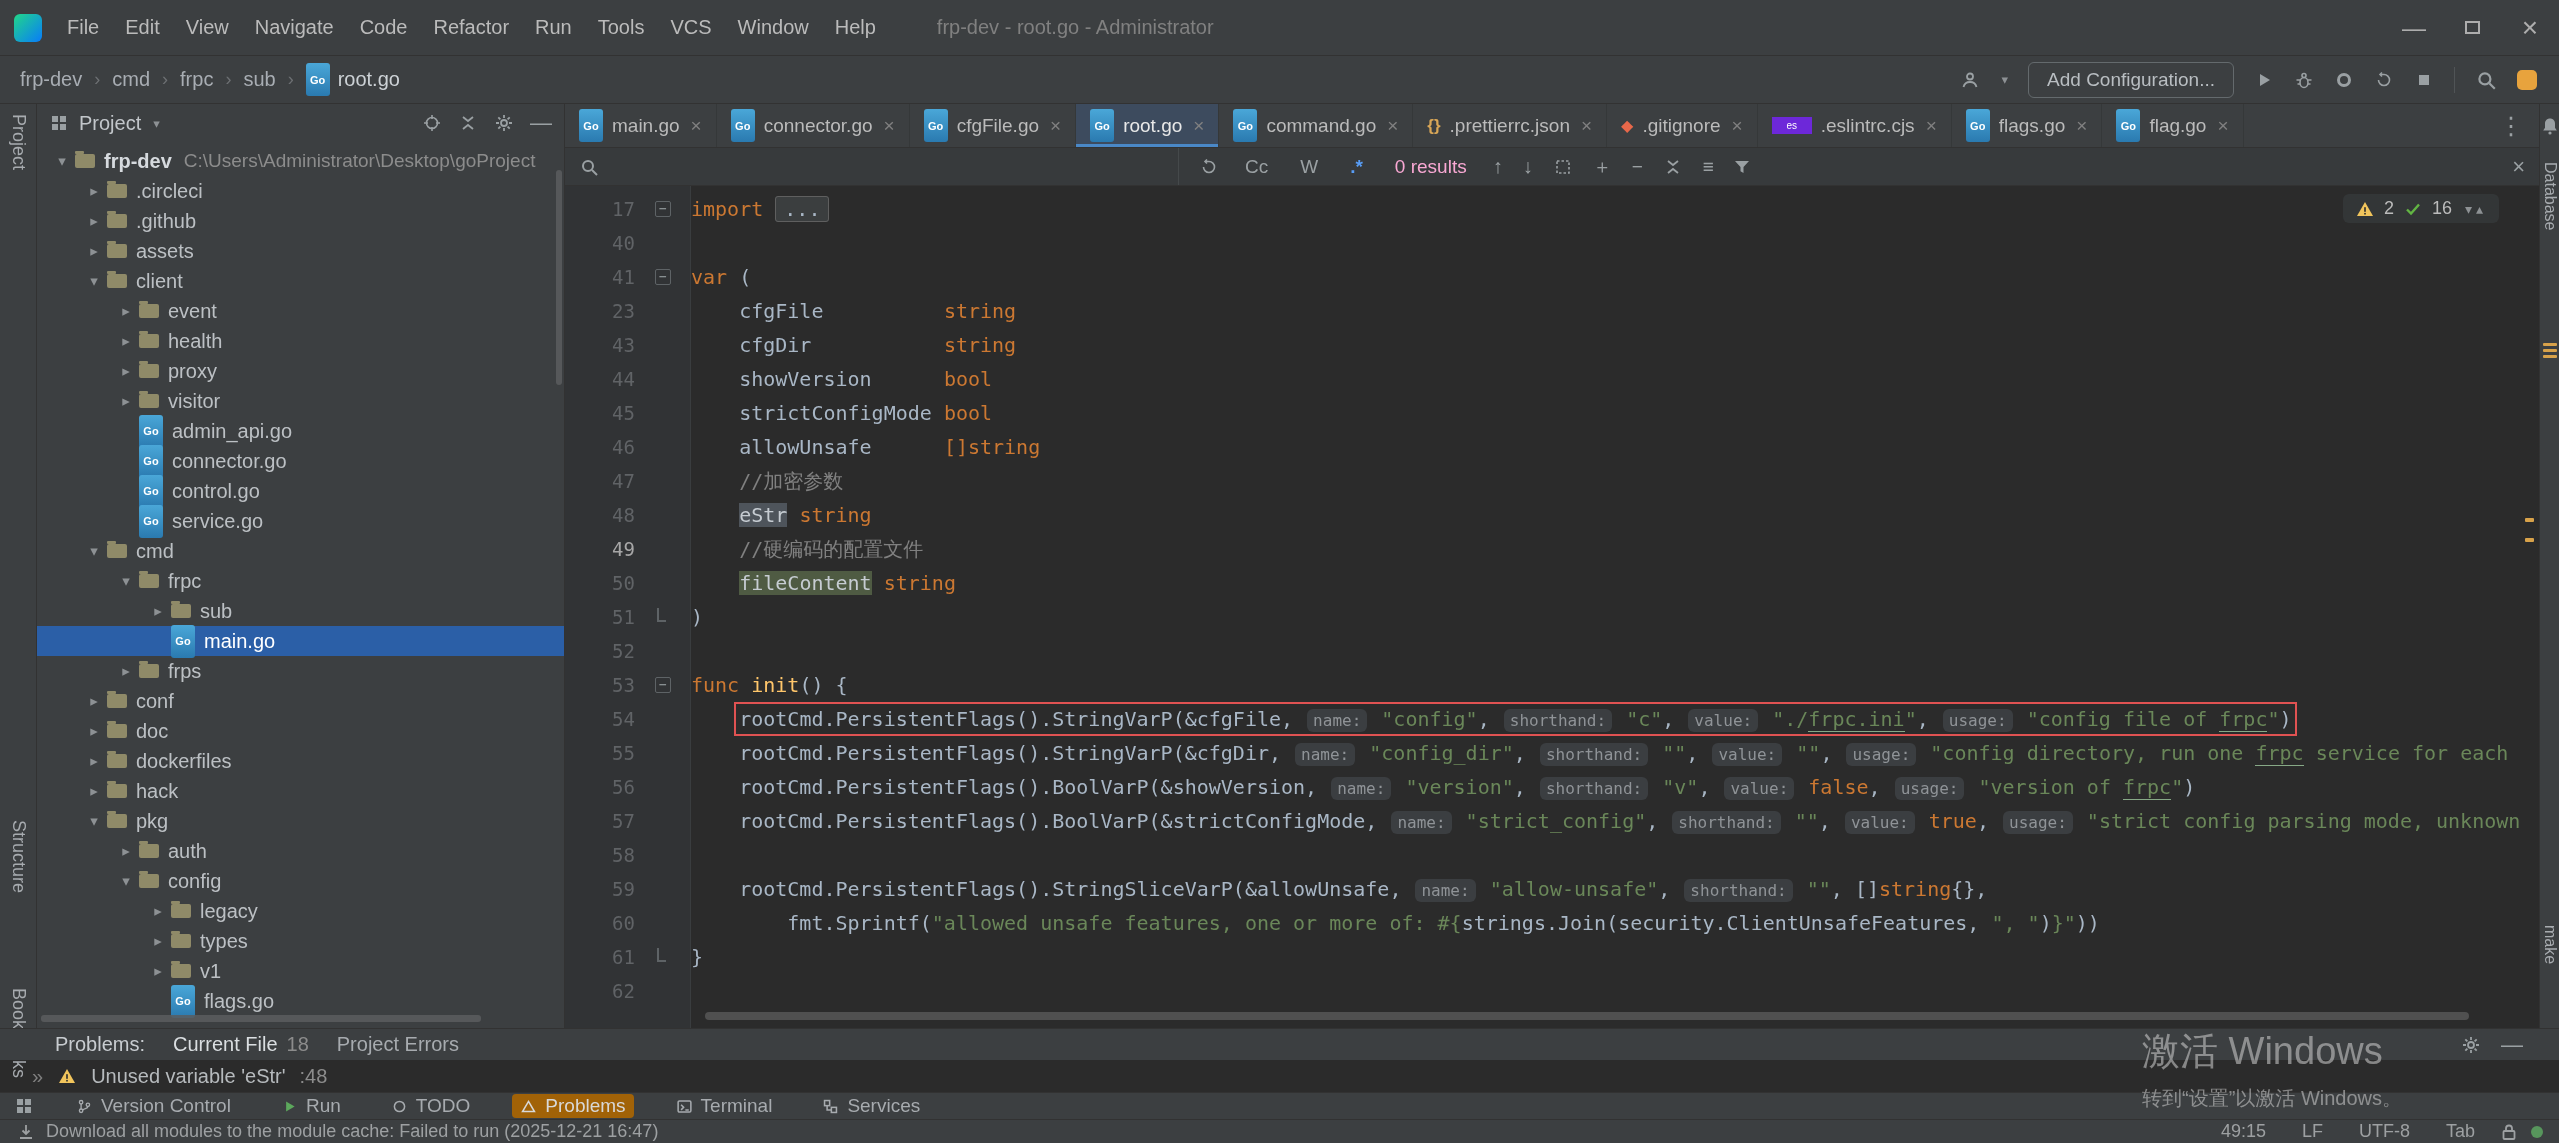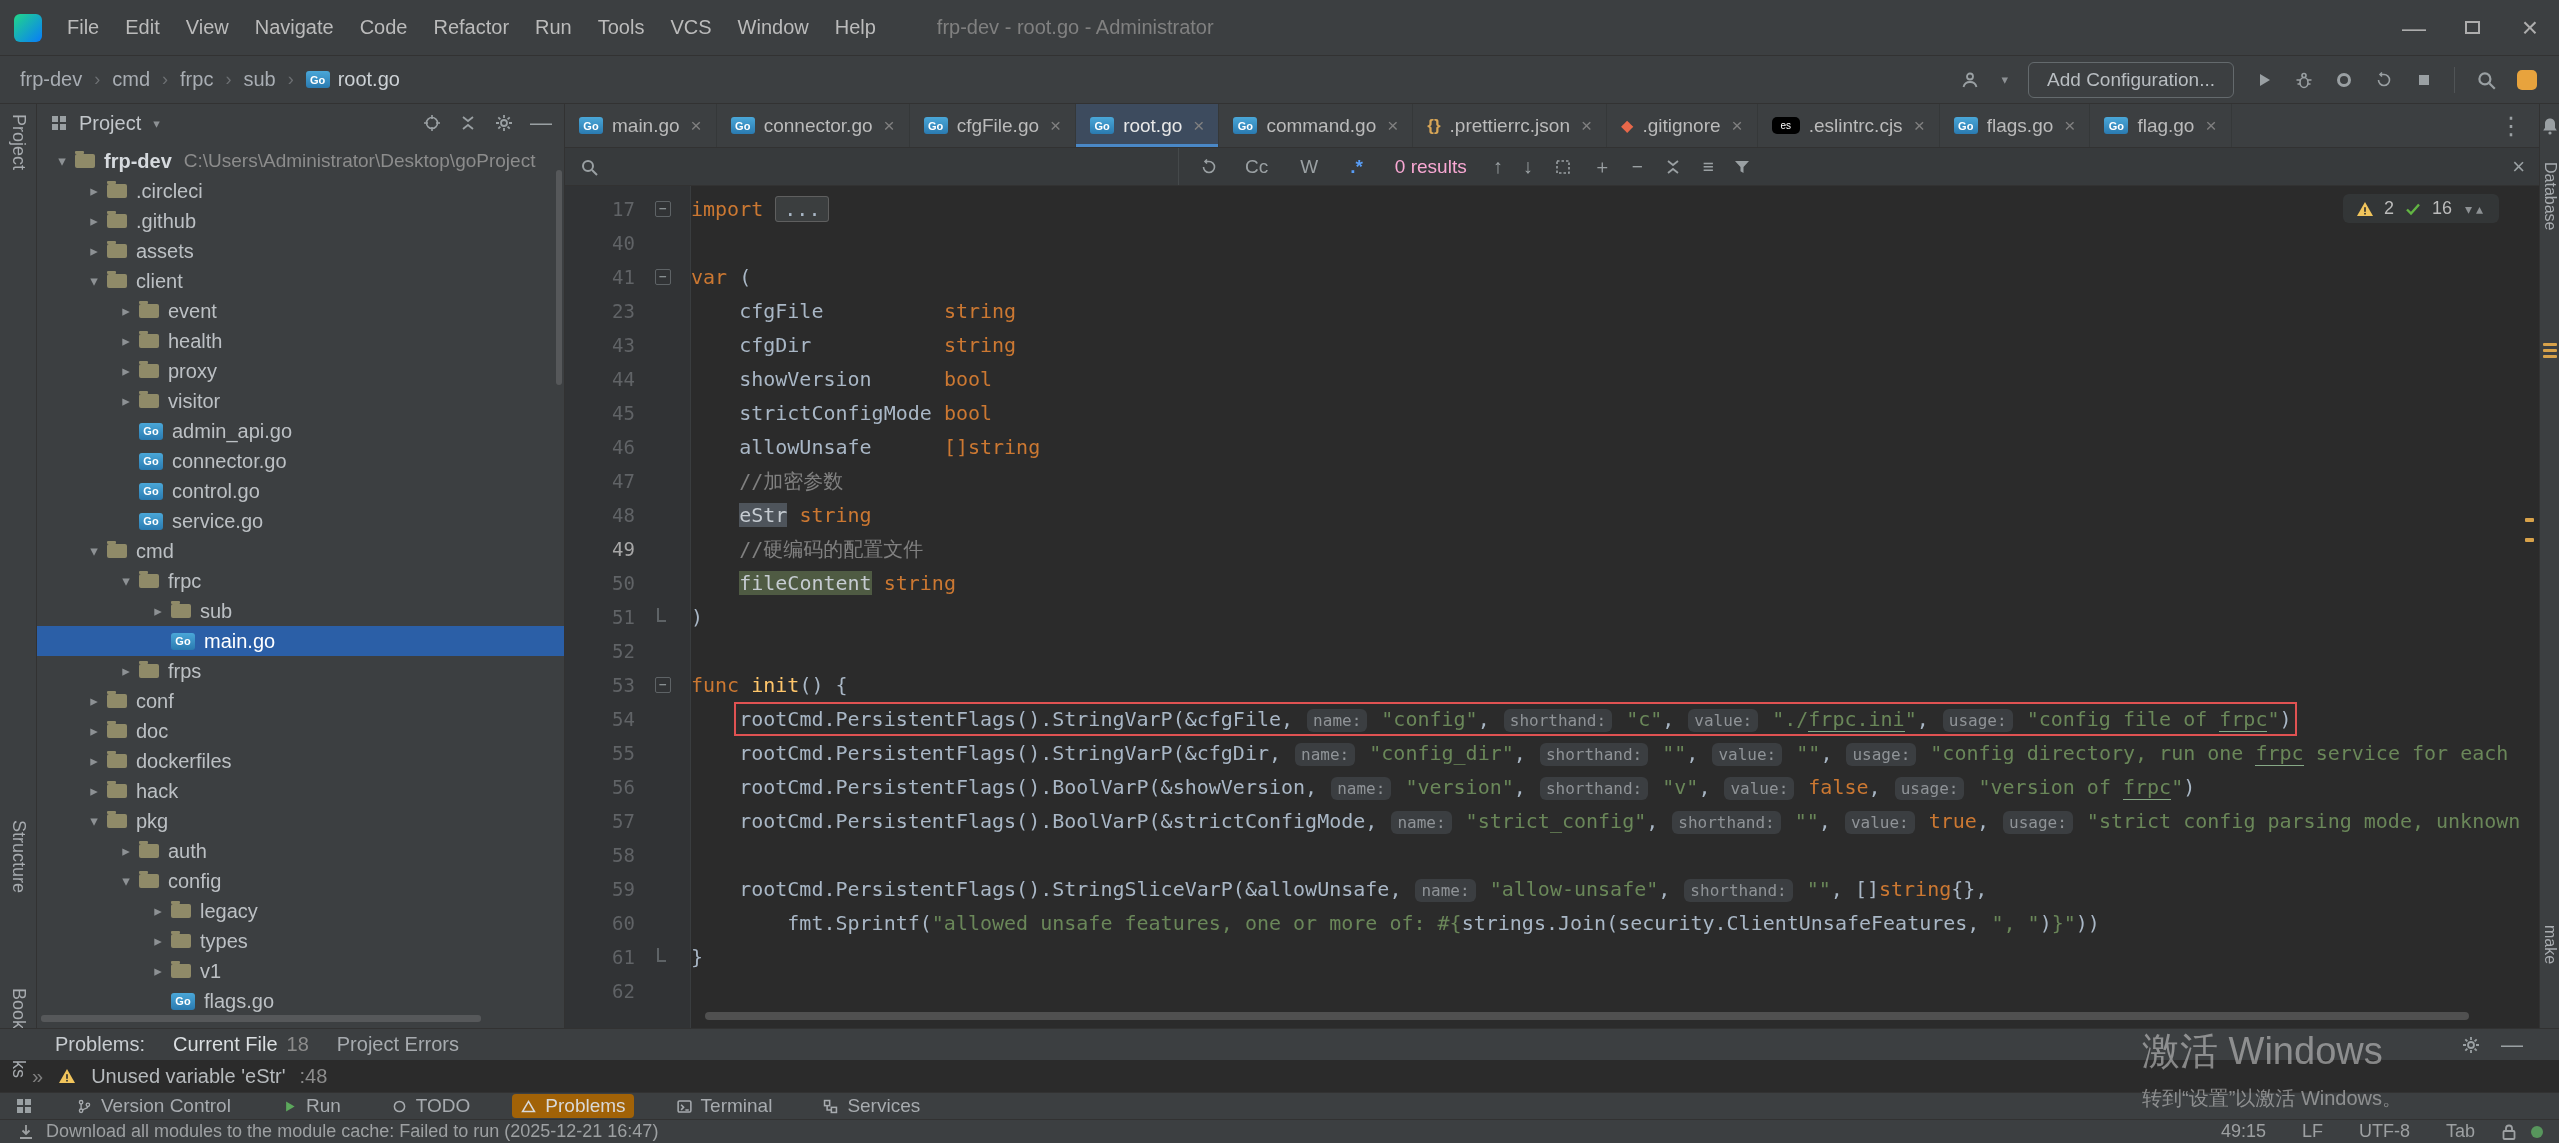--- a/index.html
+++ b/index.html
@@ -55,26 +55,26 @@
                color:#c2c6ca; font-size:20px; flex:0 0 auto; }
   .pp-header .hicons { margin-left:auto; display:flex; gap:16px; color:#9aa0a3; align-items:center; }
   .pp-tree { flex:1; overflow:hidden; position:relative; padding-top:4px; }
   .trow { height:30px; display:flex; align-items:center; font-size:20px; color:#bcc0c4; white-space:nowrap; }
   .trow.sel { background:#2b5fa7; color:#ffffff; }
   .chev { width:26px; text-align:center; color:#8d9194; font-size:15px; flex:0 0 auto; }
   .ticon { margin-right:9px; flex:0 0 auto; display:inline-flex; }
   .folder { width:20px; height:14px; background:#8f8a68; border-radius:2px; position:relative; display:inline-block; }
   .folder::before { content:""; position:absolute; top:-3px; left:0; width:9px; height:3px;
                     background:#8f8a68; border-radius:1px; }
-  .gob { display:inline-flex; width:24px; height:17px; border-radius:3px;
+  .gob { display:inline-flex; width:24px; height:33px; border-radius:3px;
          background:linear-gradient(#4aa7d8,#2a7ab0); color:#fff; font-size:11px; font-weight:bold;
          align-items:center; justify-content:center; font-family:"Liberation Sans",sans-serif; }
   .jsonb { color:#d8a657; font-weight:bold; font-size:17px; }
   .gitb { color:#e8684a; font-size:16px; }
-  .esb { display:inline-flex; width:28px; height:17px; border-radius:5px; background:#000000;
+  .esb { display:inline-flex; width:40px; height:17px; border-radius:0; background:#6d28d9;
          color:#fff; font-size:10px; align-items:center; justify-content:center; }
   .troot { font-weight:bold; color:#d6dade; }
   .textra { color:#8c8c8c; margin-left:12px; font-size:19px; font-weight:normal; }
   .pp-vscroll { position:absolute; right:2px; top:66px; width:6px; height:215px;
                 background:#5a5d5f; border-radius:3px; opacity:.85; }
   .pp-hscroll { position:absolute; left:4px; bottom:6px; height:7px; width:440px;
                 background:#5a5d5f; border-radius:3px; opacity:.85; }
 
   
   .editor-col { flex:1; min-width:0; display:flex; flex-direction:column; background:#2b2b2b; }

